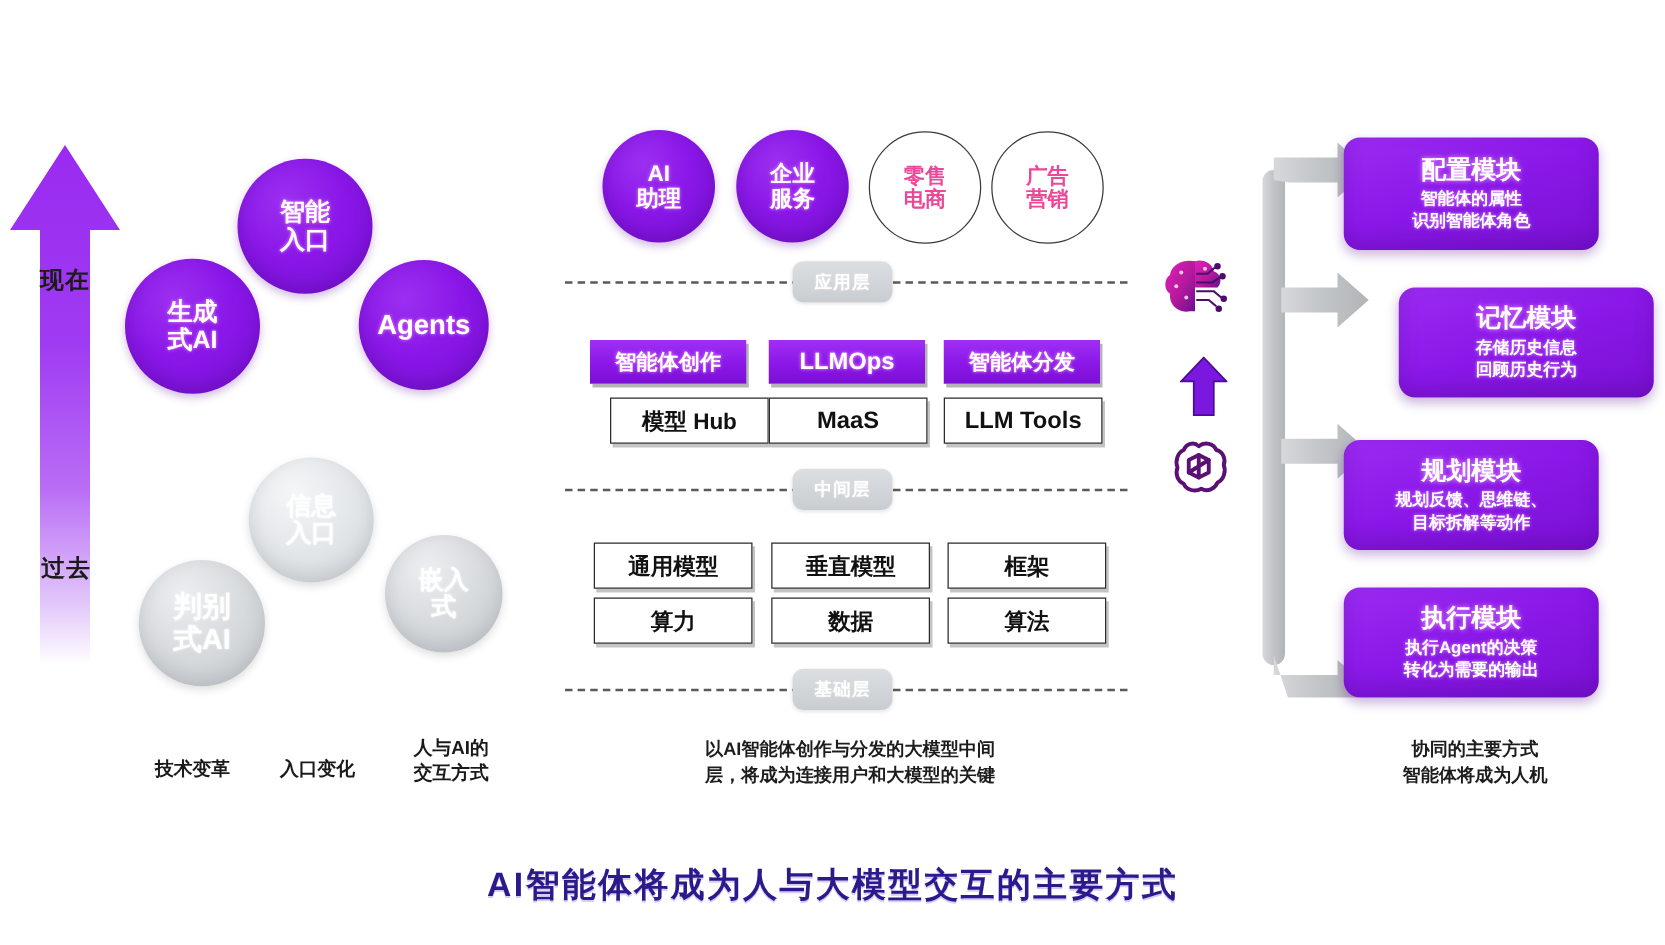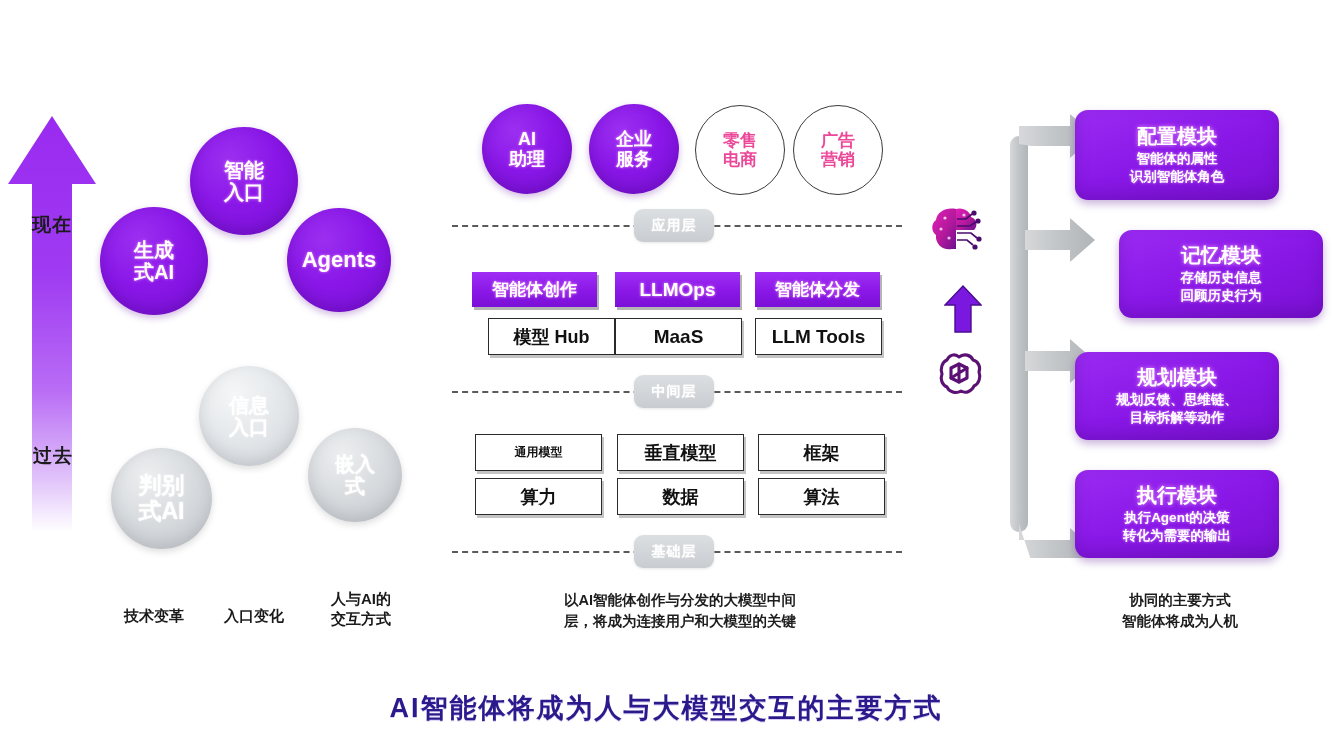--- a/index.html
+++ b/index.html
@@ -194,21 +194,21 @@
     </div>
     <div class="wbox" style="left:315px;top:318px;width:125px;height:35px;font-size:19px;">
       <span>LLM Tools</span>
     </div>
 
     <div class="divider" style="left:12px;top:391px;width:450px;"></div>
     <div class="layer-tag" style="left:194px;top:375px;width:80px;height:33px;">
       <span>中间层</span>
     </div>
 
-    <div class="wbox" style="left:35px;top:434px;width:125px;height:35px;font-size:12px;">
+    <div class="wbox" style="left:35px;top:434px;width:125px;height:35px;font-size:18px;">
       <span>通用模型</span>
     </div>
     <div class="wbox" style="left:177px;top:434px;width:125px;height:35px;font-size:18px;">
       <span>垂直模型</span>
     </div>
     <div class="wbox" style="left:318px;top:434px;width:125px;height:35px;font-size:18px;">
       <span>框架</span>
     </div>
 
     <div class="wbox" style="left:35px;top:478px;width:125px;height:35px;font-size:18px;">

